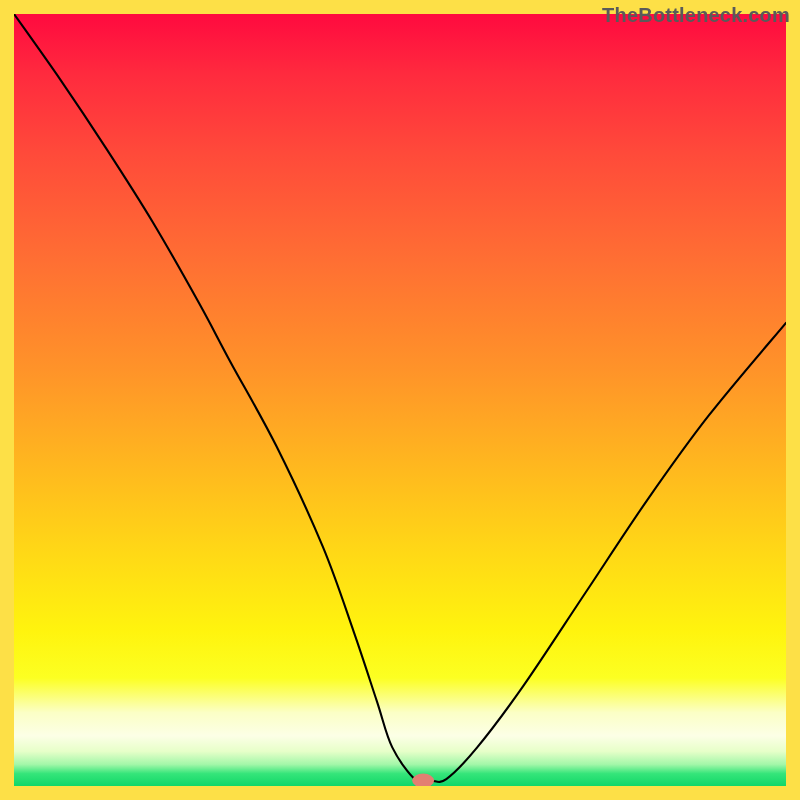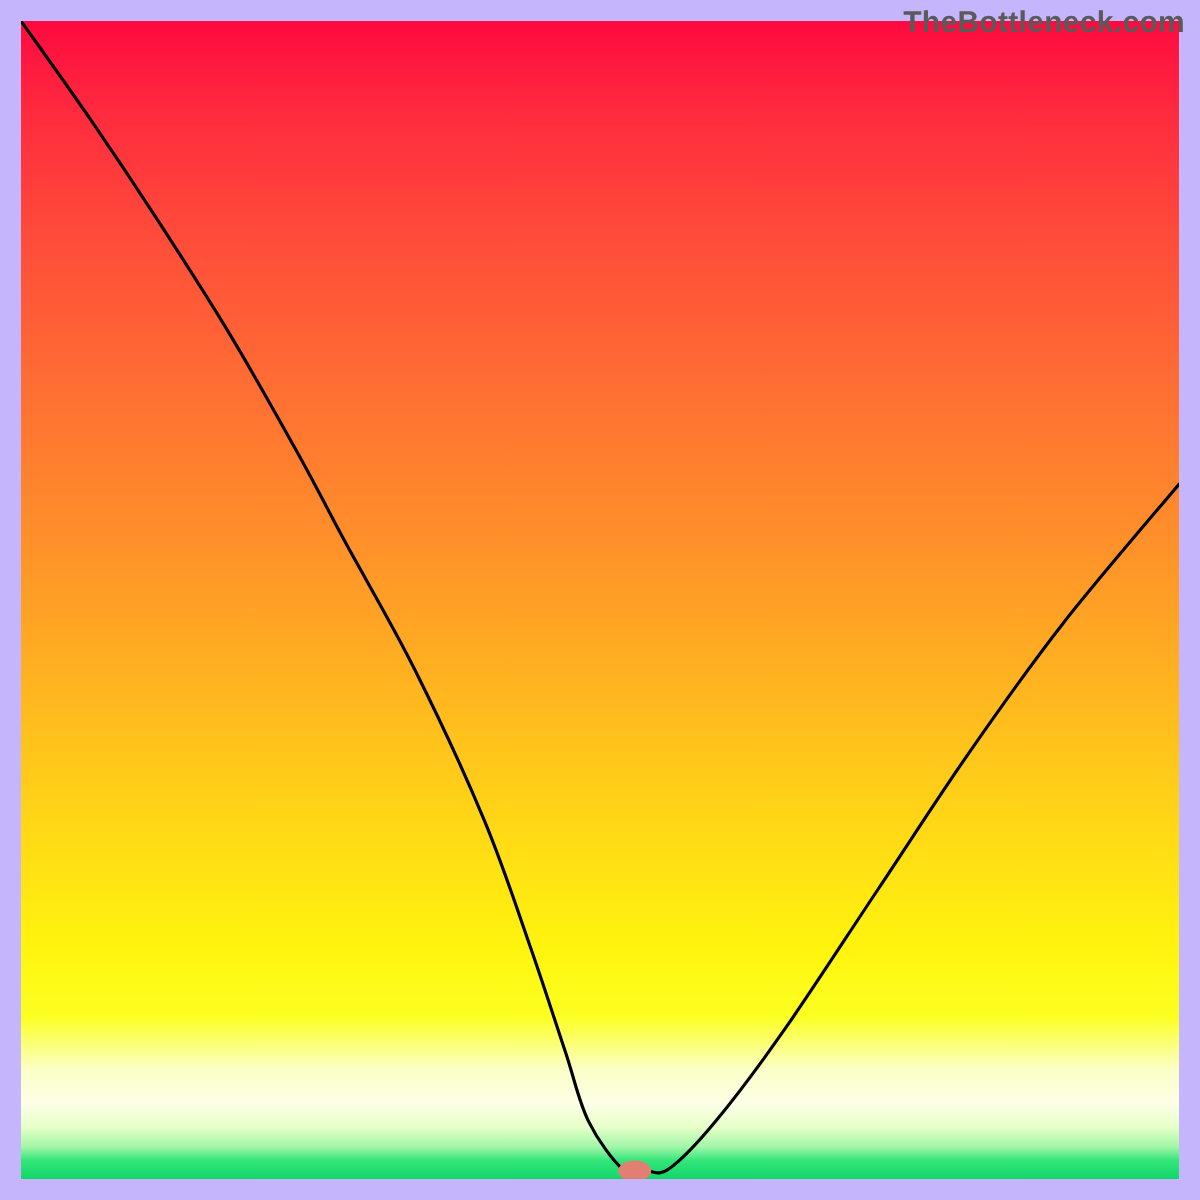--- a/index.html
+++ b/index.html
@@ -8,21 +8,21 @@
     width: 800px;
     height: 800px;
     background: #000;
     font-family: Arial, Helvetica, sans-serif;
     overflow: hidden;
   }
   .stage {
     position: relative;
     width: 800px;
     height: 800px;
-    background: #c4b5fd;
+    background: #fde047;
   }
   .plot {
     position: absolute;
     left: 14px;
     top: 14px;
     width: 772px;
     height: 772px;
     overflow: hidden;
     
     background:

